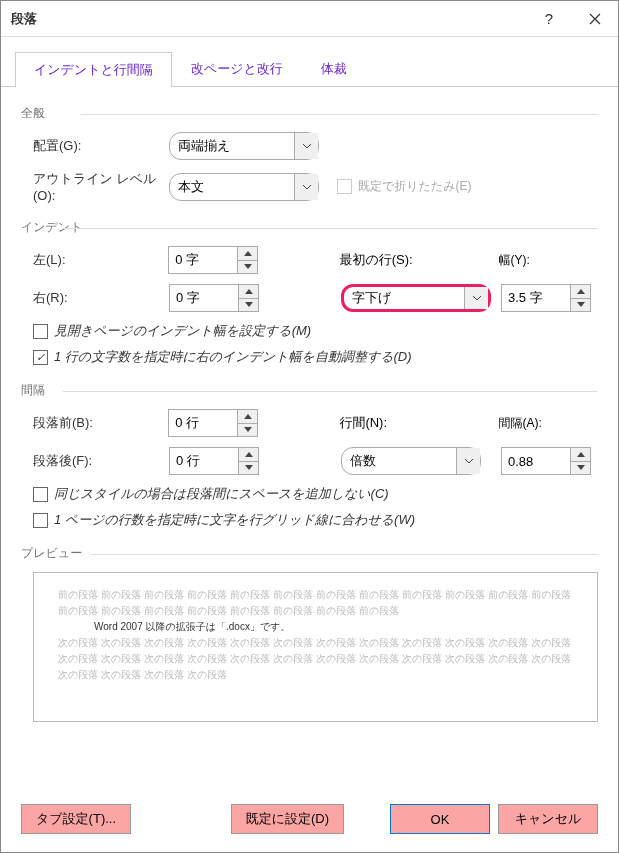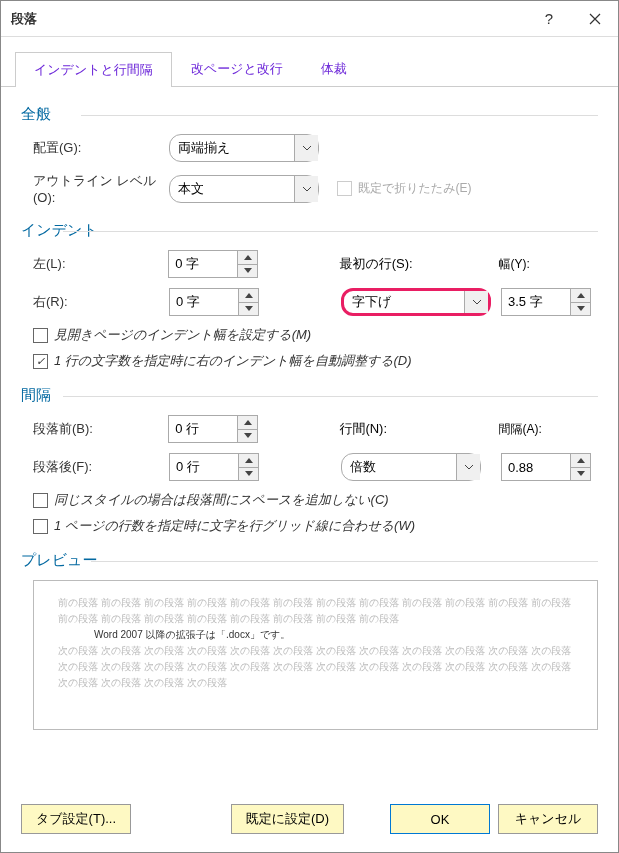--- a/index.html
+++ b/index.html
@@ -7,21 +7,21 @@
 .dialog { width: 619px; height: 853px; border: 1px solid #888; background: #fff; display: flex; flex-direction: column; }
 .titlebar { height: 36px; display: flex; align-items: center; padding: 0 0 0 10px; border-bottom: 1px solid #ddd; }
 .title { flex: 1; font-size: 13px; color: #333; font-weight: bold; }
 .help-btn, .close-btn { width: 46px; height: 36px; display: flex; align-items: center; justify-content: center; font-size: 15px; color: #333; }
 .close-btn svg { width: 12px; height: 12px; }
 .tabs { display: flex; padding: 14px 0 0 14px; border-bottom: 1px solid #ccc; }
 .tab { padding: 8px 18px; border: 1px solid transparent; border-bottom: none; font-size: 13px; color: #6d28d9; position: relative; }
 .tab.active { border-color: #ccc; background: #fff; top: 1px; }
 .content { flex: 1; padding: 18px 20px 10px 20px; overflow: hidden; }
 .group { margin-bottom: 16px; }
-.group-label { font-size: 15px; color: #0369a1; margin-bottom: 10px; position: relative; }
+.group-label { font-size: 12px; color: #737373; margin-bottom: 10px; position: relative; }
 .group-label::after { content: ""; position: absolute; left: 60px; right: 0; top: 50%; border-top: 1px solid #ddd; }
 .g-indent .group-label::after, .g-spacing .group-label::after { left: 42px; }
 .g-preview .group-label::after { left: 70px; }
 .row { display: flex; align-items: center; margin-bottom: 10px; padding-left: 12px; }
 .label { width: 136px; font-size: 13px; color: #333; }
 .select, .spin, .input { border: 1px solid #aaa; background: #fff; font-size: 13px; height: 28px; display: flex; align-items: center; }
 .select { width: 150px; position: relative; border-radius: 12px; }
 .select-text { flex: 1; padding: 0 8px; }
 .select-btn { width: 24px; height: 100%; border-left: 1px solid #aaa; background: #f0f0f0; display: flex; align-items: center; justify-content: center; }
 .spin { width: 90px; position: relative; }
@@ -34,21 +34,21 @@
 .chk.disabled { border-color: #ccc; }
 .row3 { display: flex; align-items: center; padding-left: 12px; margin-bottom: 10px; gap: 0; }
 .row3 .label { width: 136px; }
 .row3 .col2 { width: 172px; }
 .row3 .lbl2 { width: 160px; font-size: 13px; }
 .row3 .col3 { width: 100px; }
 .highlight { border: 3px solid #e91e63 !important; gap: 36px; }
 .preview-box { border: 1px solid #bbb; height: 150px; padding: 14px 24px; font-size: 10px; color: #bbb; line-height: 1.6; overflow: hidden; margin-left: 12px; }
 .preview-box .dark { color: #333; padding-left: 36px; }
 .footer { display: flex; padding: 14px 20px 18px 20px; gap: 8px; align-items: center; }
-.btn { height: 30px; padding: 0 14px; border: 1px solid #999; background: #fef9c3; font-size: 13px; display: flex; align-items: center; justify-content: center; min-width: 100px; }
+.btn { height: 30px; padding: 0 14px; border: 1px solid #999; background: #fca5a5; font-size: 13px; display: flex; align-items: center; justify-content: center; min-width: 100px; }
 .btn.primary { border: 1px solid #0078d4; }
 .spacer { flex: 1; }
 svg.caret { width: 10px; height: 6px; }
 svg.tri { width: 8px; height: 5px; }
 </style>
 </head>
 <body>
 
 <div class="dialog">
   <div class="titlebar">

